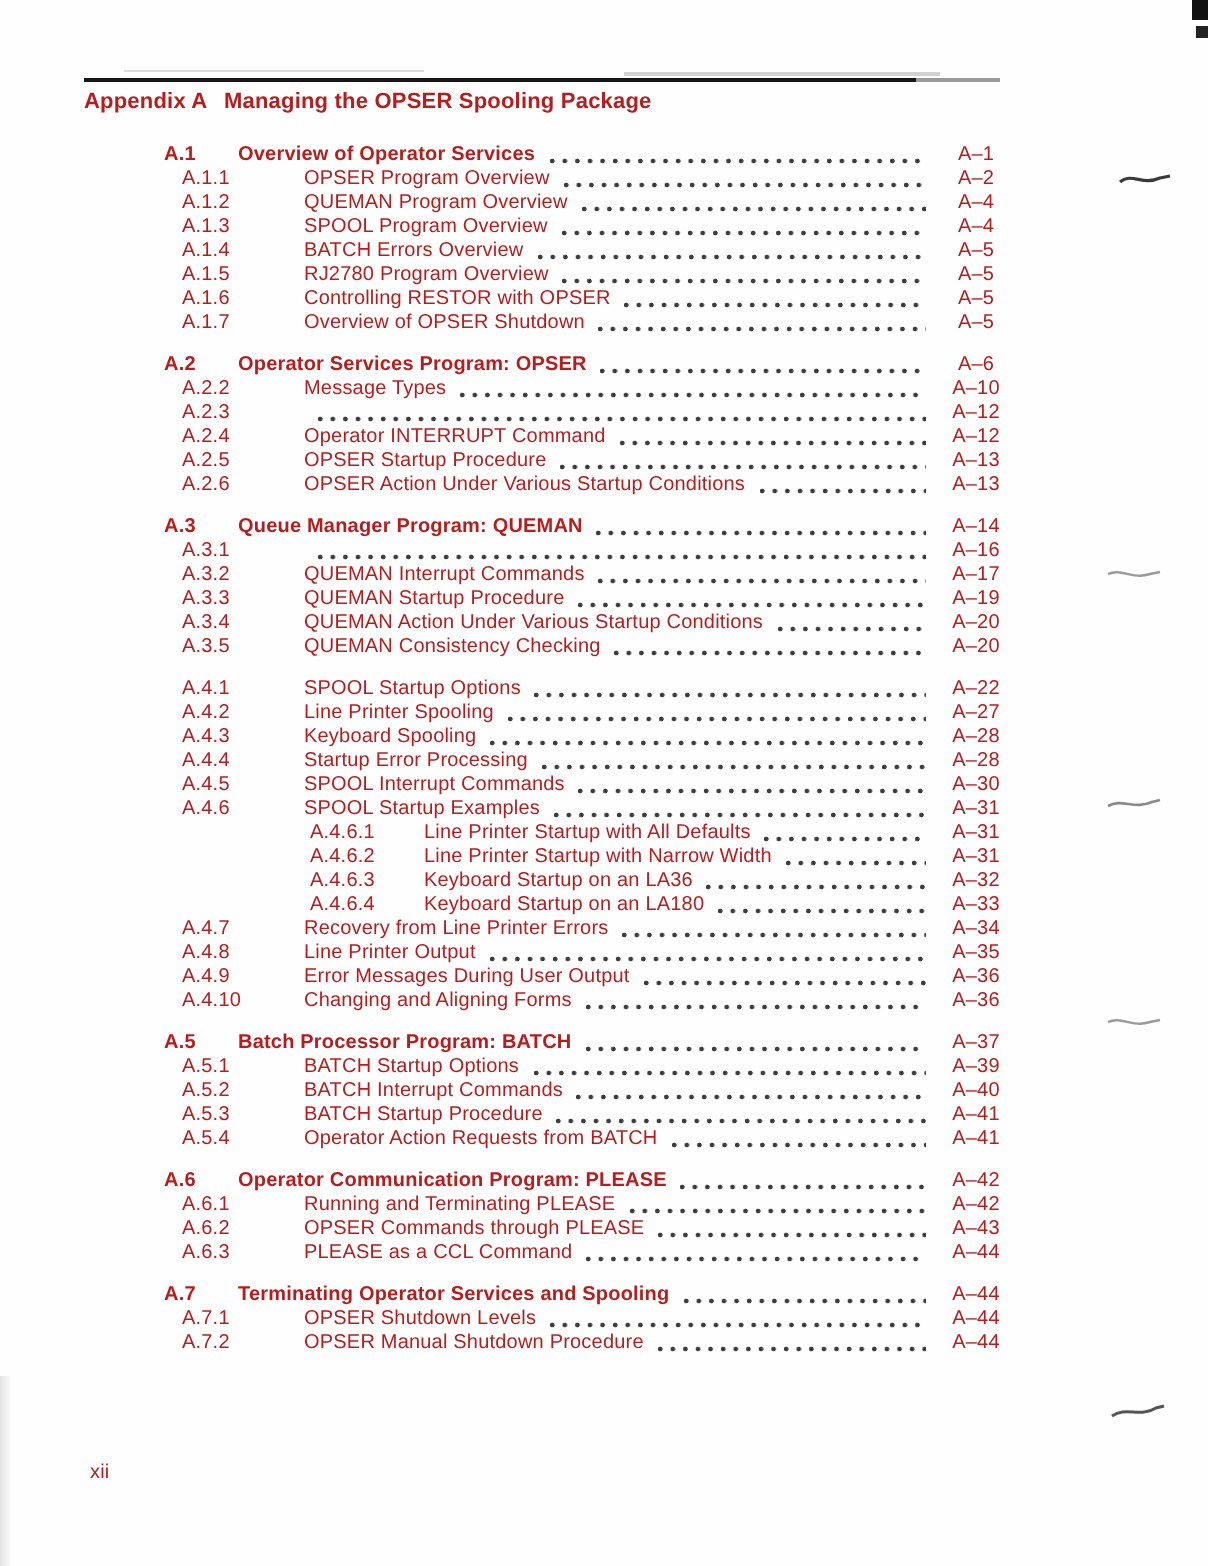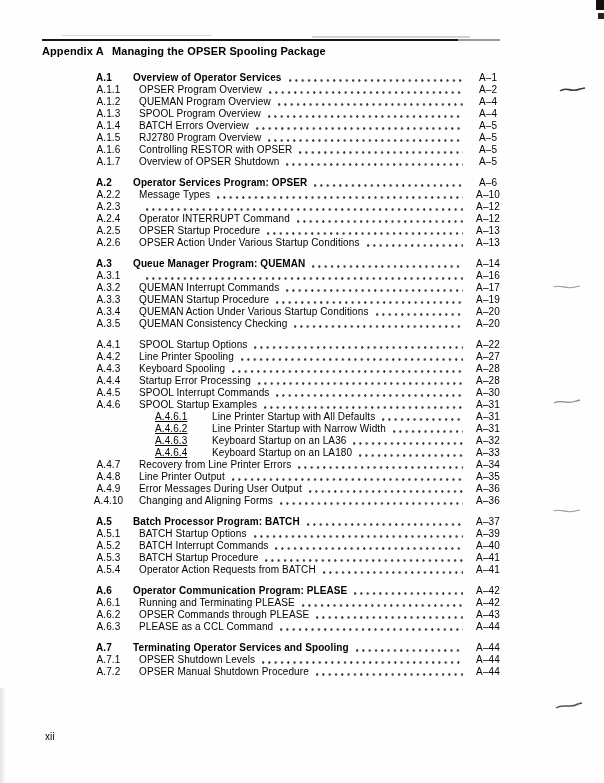--- a/index.html
+++ b/index.html
@@ -2,21 +2,21 @@
 <html><head>
 <meta charset="utf-8">
 <style>
   html, body { margin: 0; padding: 0; background: #e8e8e8; }
   .page {
     position: relative;
     width: 604px;
     height: 783px;
     background: #fefefe;
     font-family: "Liberation Sans", sans-serif;
-    color: #000000;
+    color: #b91c1c;
     overflow: hidden;
     letter-spacing: 0.1px;
   }
 
   
   .ghost-line { position: absolute; background: #dcdcdc; }
   .ghost-1 { left: 62px;  top: 35px; width: 150px; height: 1px; }
   .ghost-2 { left: 312px; top: 36px; width: 158px; height: 2px; background: #d2d2d2; }
   .corner-blob-a { position: absolute; left: 596px; top: 0;    width: 8px; height: 10px; background: #111; }
   .corner-blob-b { position: absolute; left: 598px; top: 13px; width: 6px; height: 6px;  background: #222; }
@@ -37,23 +37,23 @@
     display: flex; font-size: 11px; font-weight: bold; white-space: nowrap;
   }
   .doc-header .appendix-label { width: 70px; flex: none; }
 
   
   .toc { position: absolute; left: 78px; top: 72px; right: 99px; }
   .section + .section { margin-top: 9px; }
   .row { display: flex; height: 12px; line-height: 12px; font-size: 10px; white-space: nowrap; }
   .row.lvl1 { font-weight: bold; }
   .num   { flex: none; }
-  .lvl1 .num { margin-left: 18px;    width: 37px; }
-  .lvl2 .num { width: 61px; text-align: center; }
-  .lvl3 .num { margin-left: 77px; width: 57px; text-decoration: underline; }
+  .lvl1 .num { margin-left: 4px;    width: 37px; }
+  .lvl2 .num { margin-left: 13px; width: 61px; }
+  .lvl3 .num { margin-left: 77px; width: 57px; }
   .title { flex: none; }
   .leader {
     flex: 1 1 auto;
     align-self: flex-end;
     height: 3px;
     margin: 0 8px 2px 7px;
     background-image: radial-gradient(circle at 1.1px 1.5px, #3c3c3c 1px, transparent 1.35px);
     background-size: 6.3px 3px;
     background-repeat: repeat-x;
     min-width: 12px;

